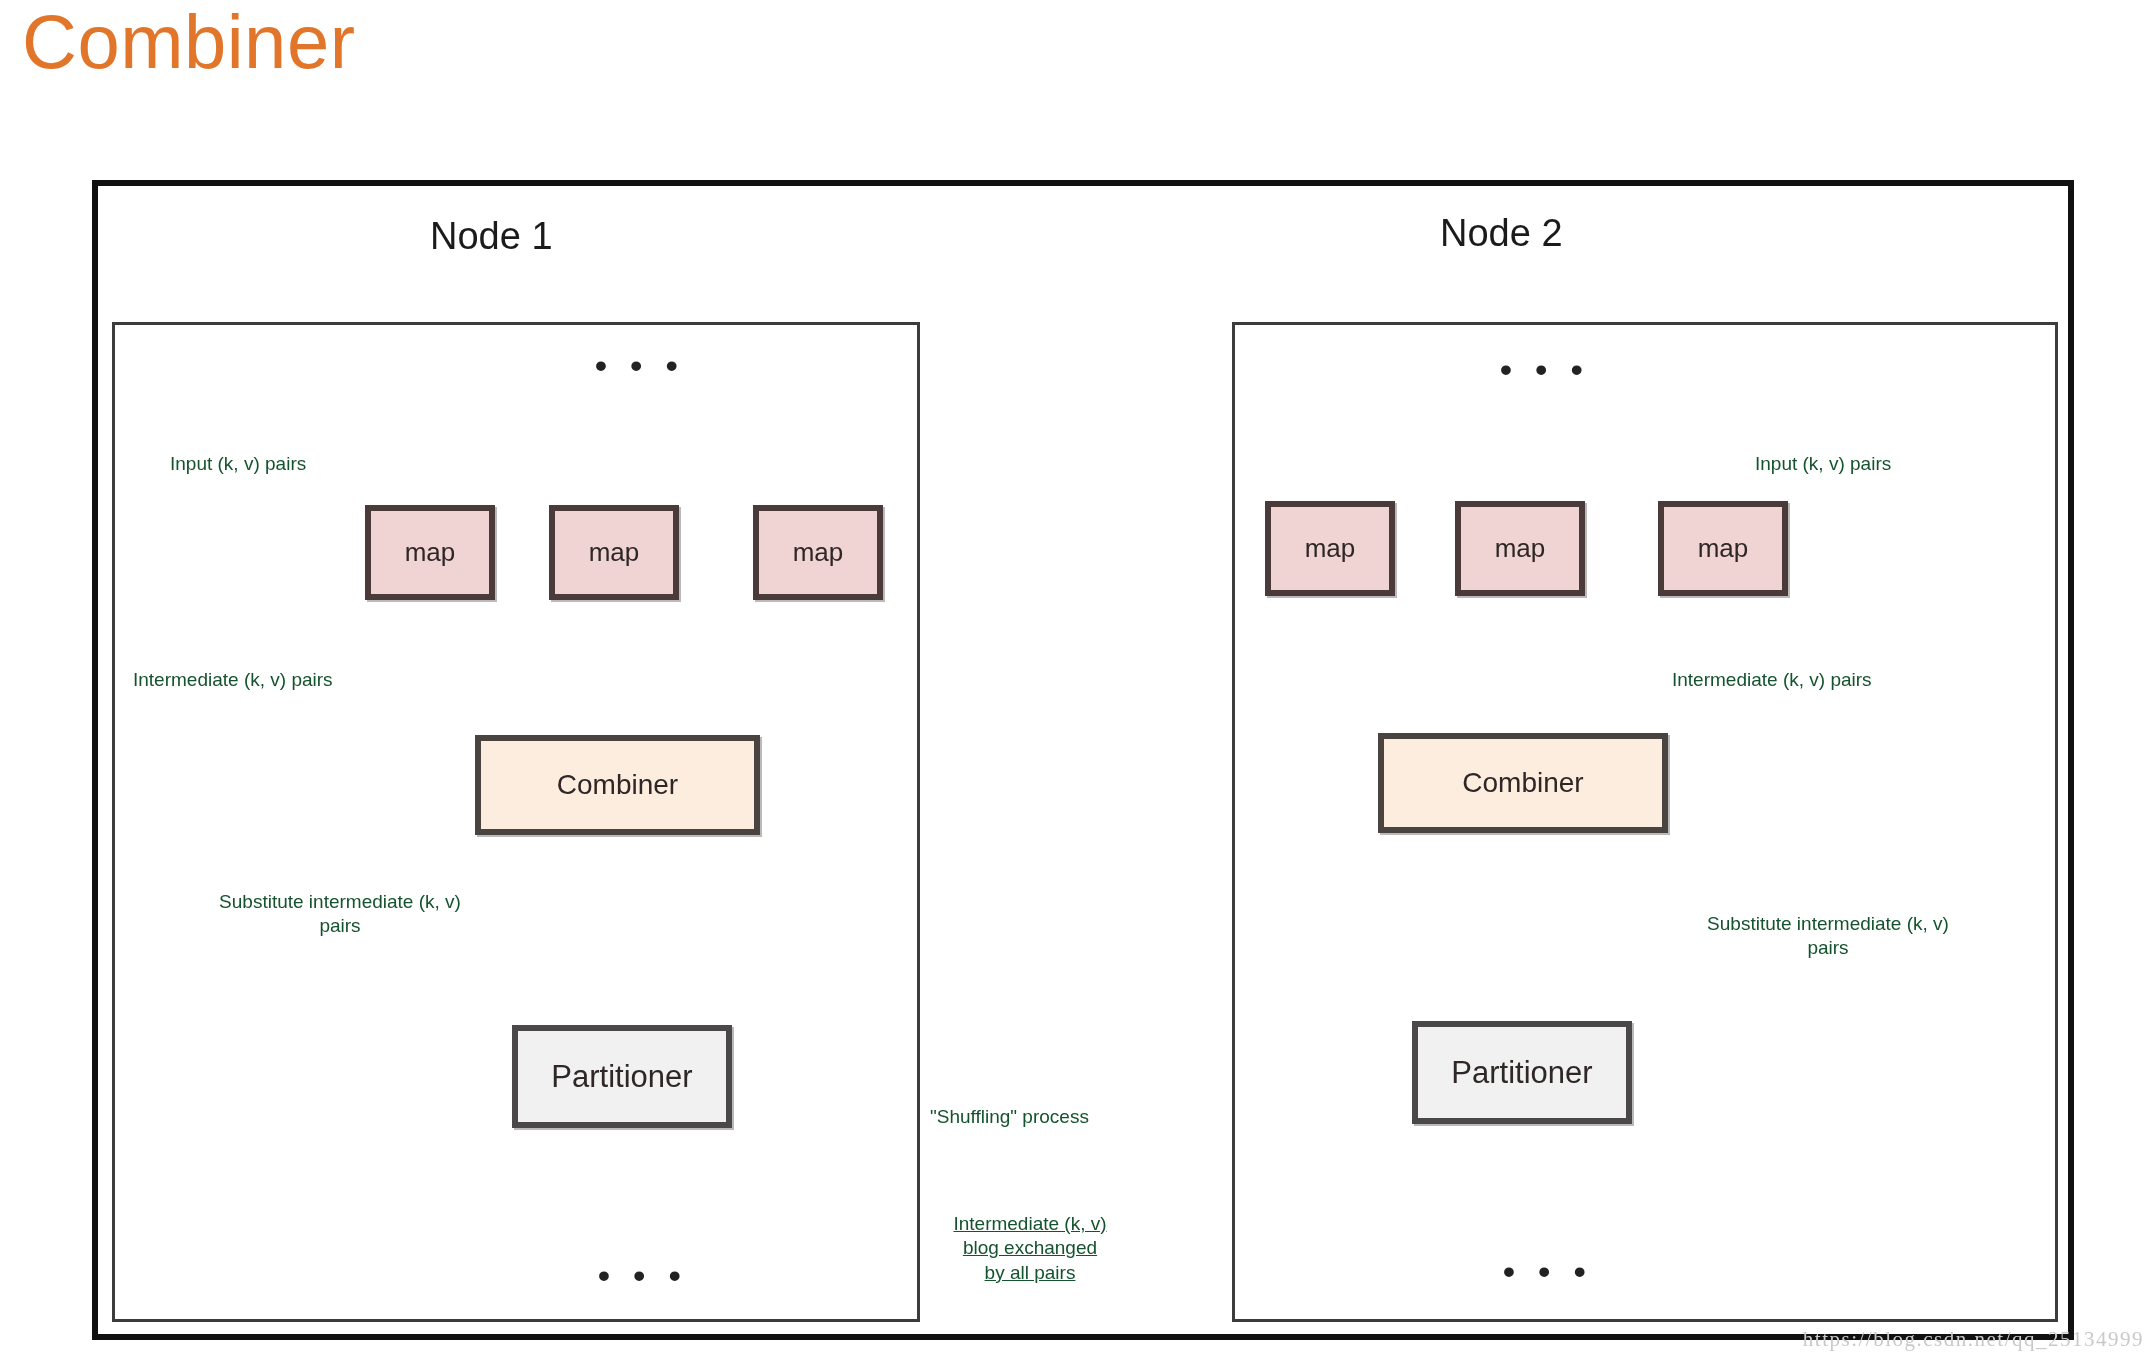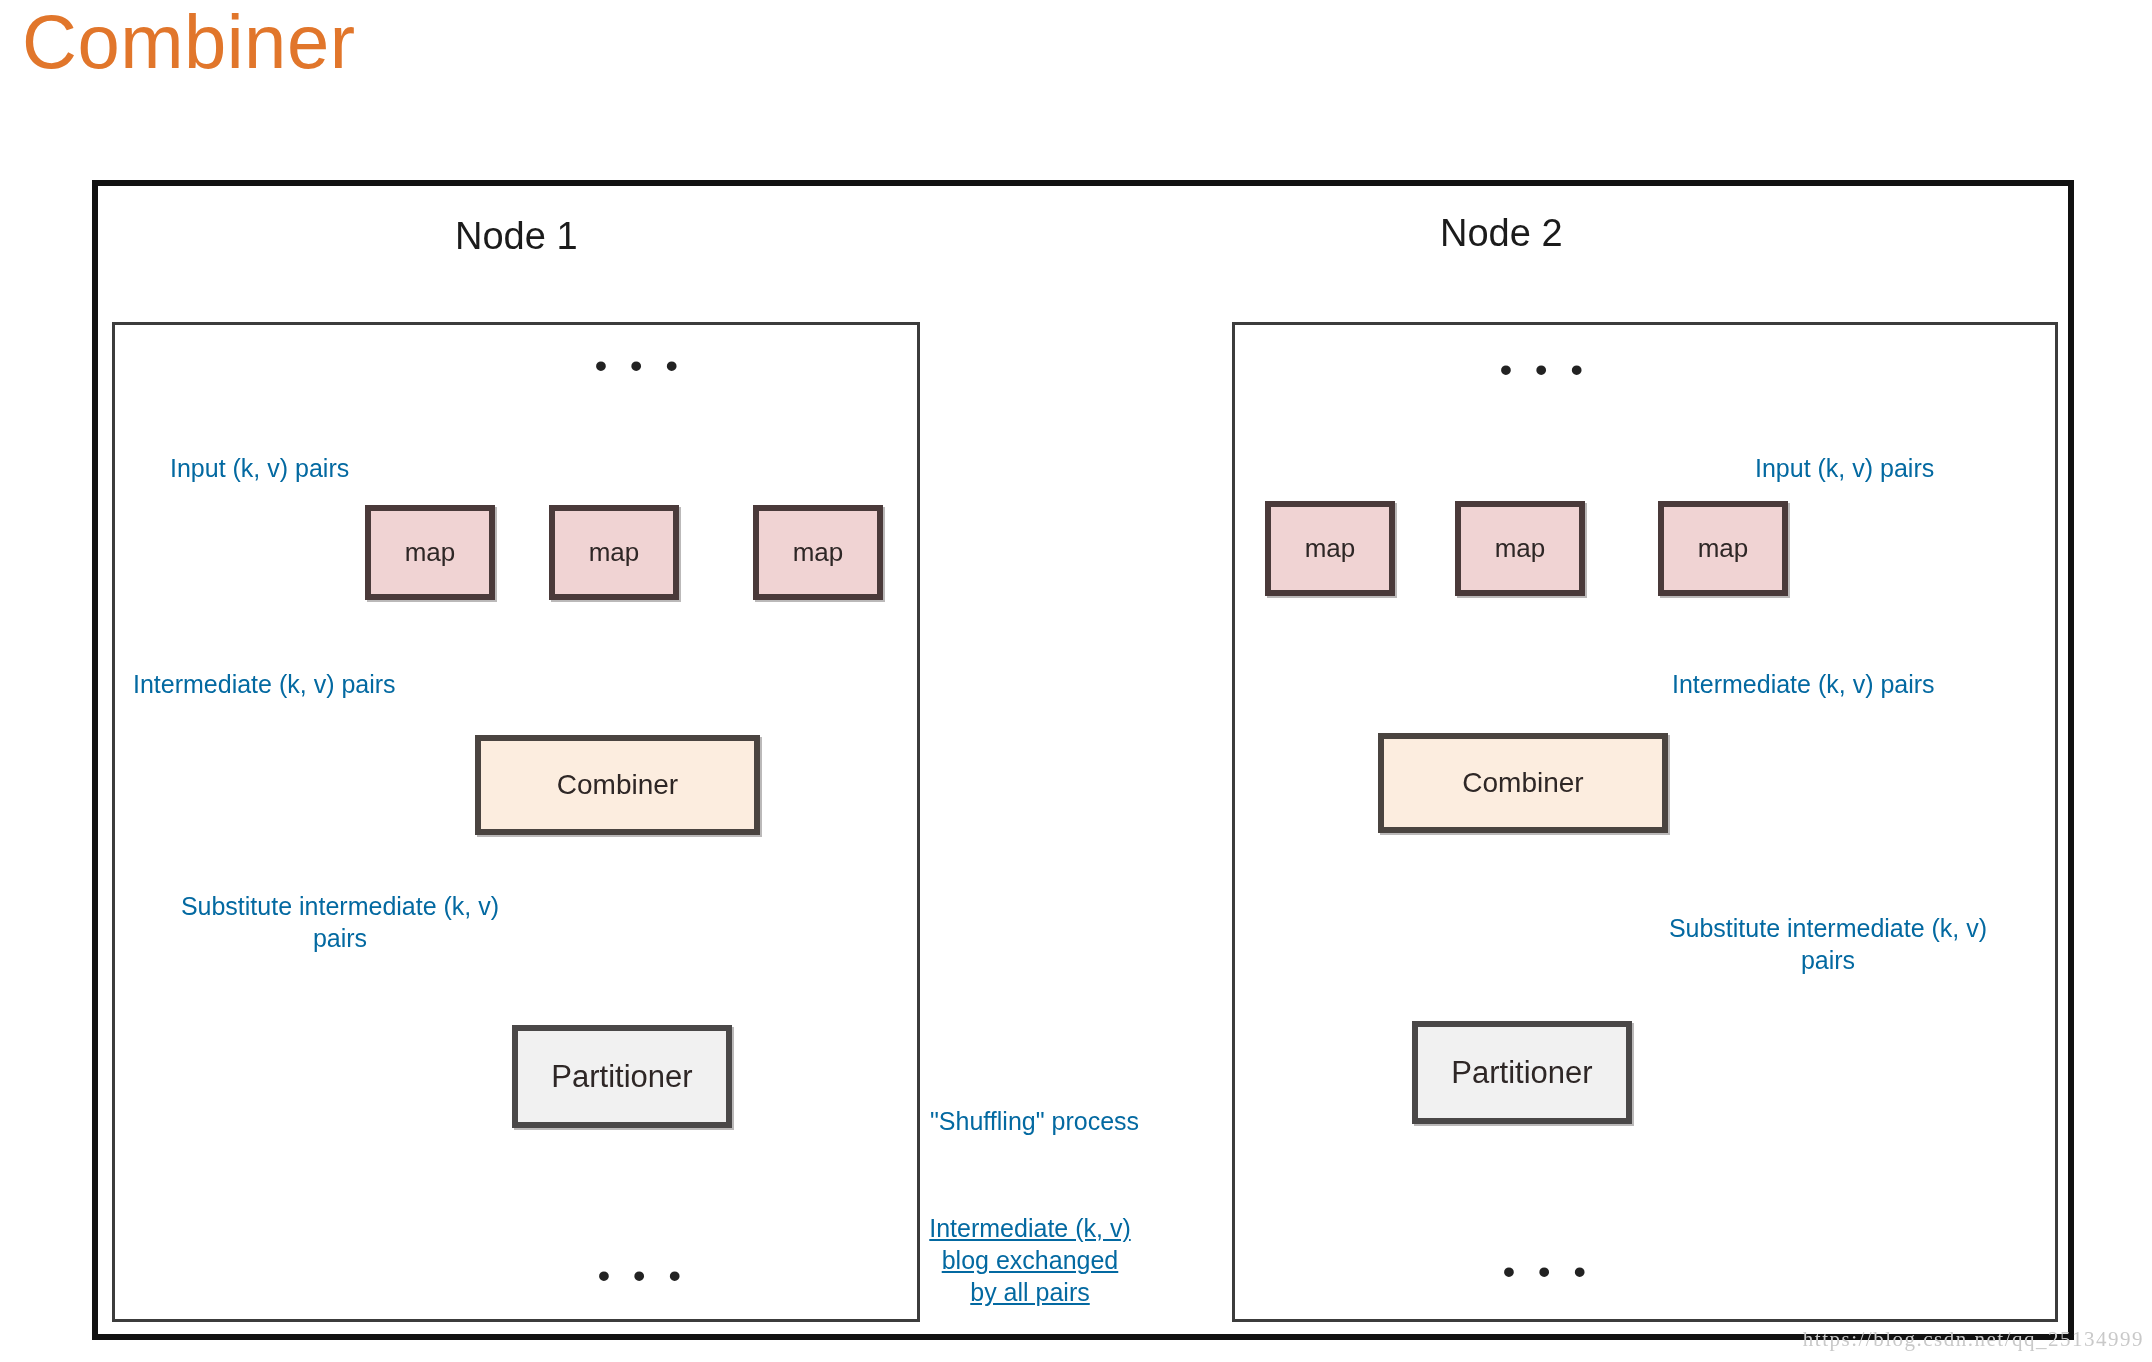--- a/index.html
+++ b/index.html
@@ -42,21 +42,21 @@
     width: 2152px;
     height: 1362px;
   }
   .node-title {
     position: absolute;
     font-size: 38px;
     color: #1b1b1b;
     font-weight: 400;
     white-space: nowrap;
   }
-  #node1-title { left: 455px; top: 215px; }
+  #node1-title { left: 430px; top: 215px; }
   #node2-title { left: 1440px; top: 212px; }
 
   .node-box {
     position: absolute;
     border: 3px solid #3c3c3c;
     box-sizing: border-box;
     background: transparent;
   }
   #node1-box { left: 112px; top: 322px; width: 808px; height: 1000px; }
   #node2-box { left: 1232px; top: 322px; width: 826px; height: 1000px; }
@@ -83,22 +83,22 @@
     font-size: 28px;
   }
   .partitioner-box {
     background: #F1F1F1;
     border-color: #4a4848;
     font-size: 31px;
   }
 
   .dia-label {
     position: absolute;
-    font-size: 25px;
-    color: #0369a1;
+    font-size: 19px;
+    color: #14532d;
     line-height: 1.28;
     white-space: nowrap;
   }
   .dia-label.center { text-align: center; white-space: normal; }
 
   .ellipsis {
     position: absolute;
     font-size: 34px;
     color: #222222;
     letter-spacing: 7px;

